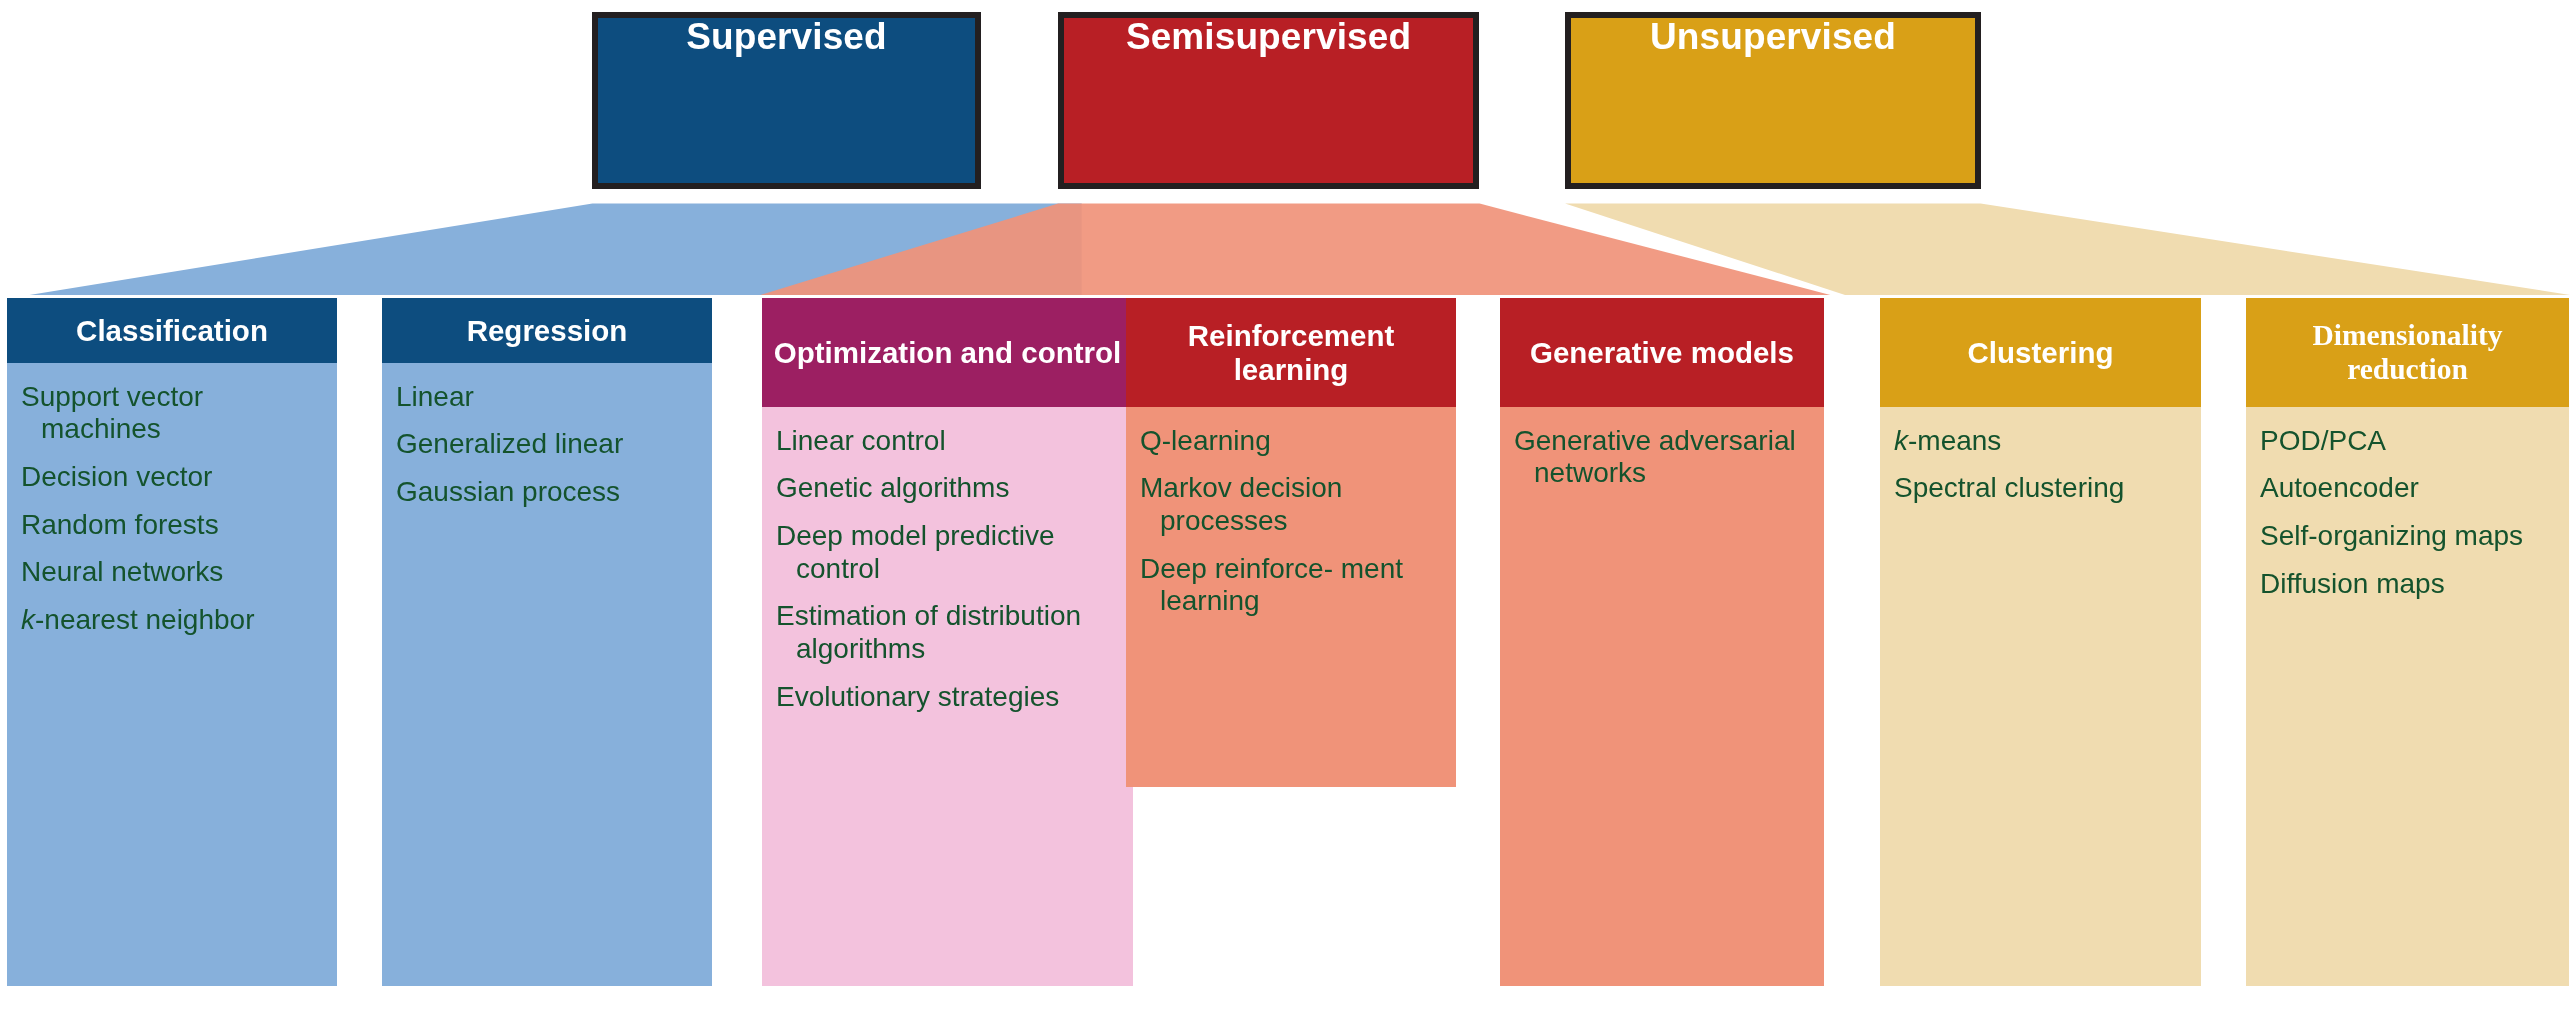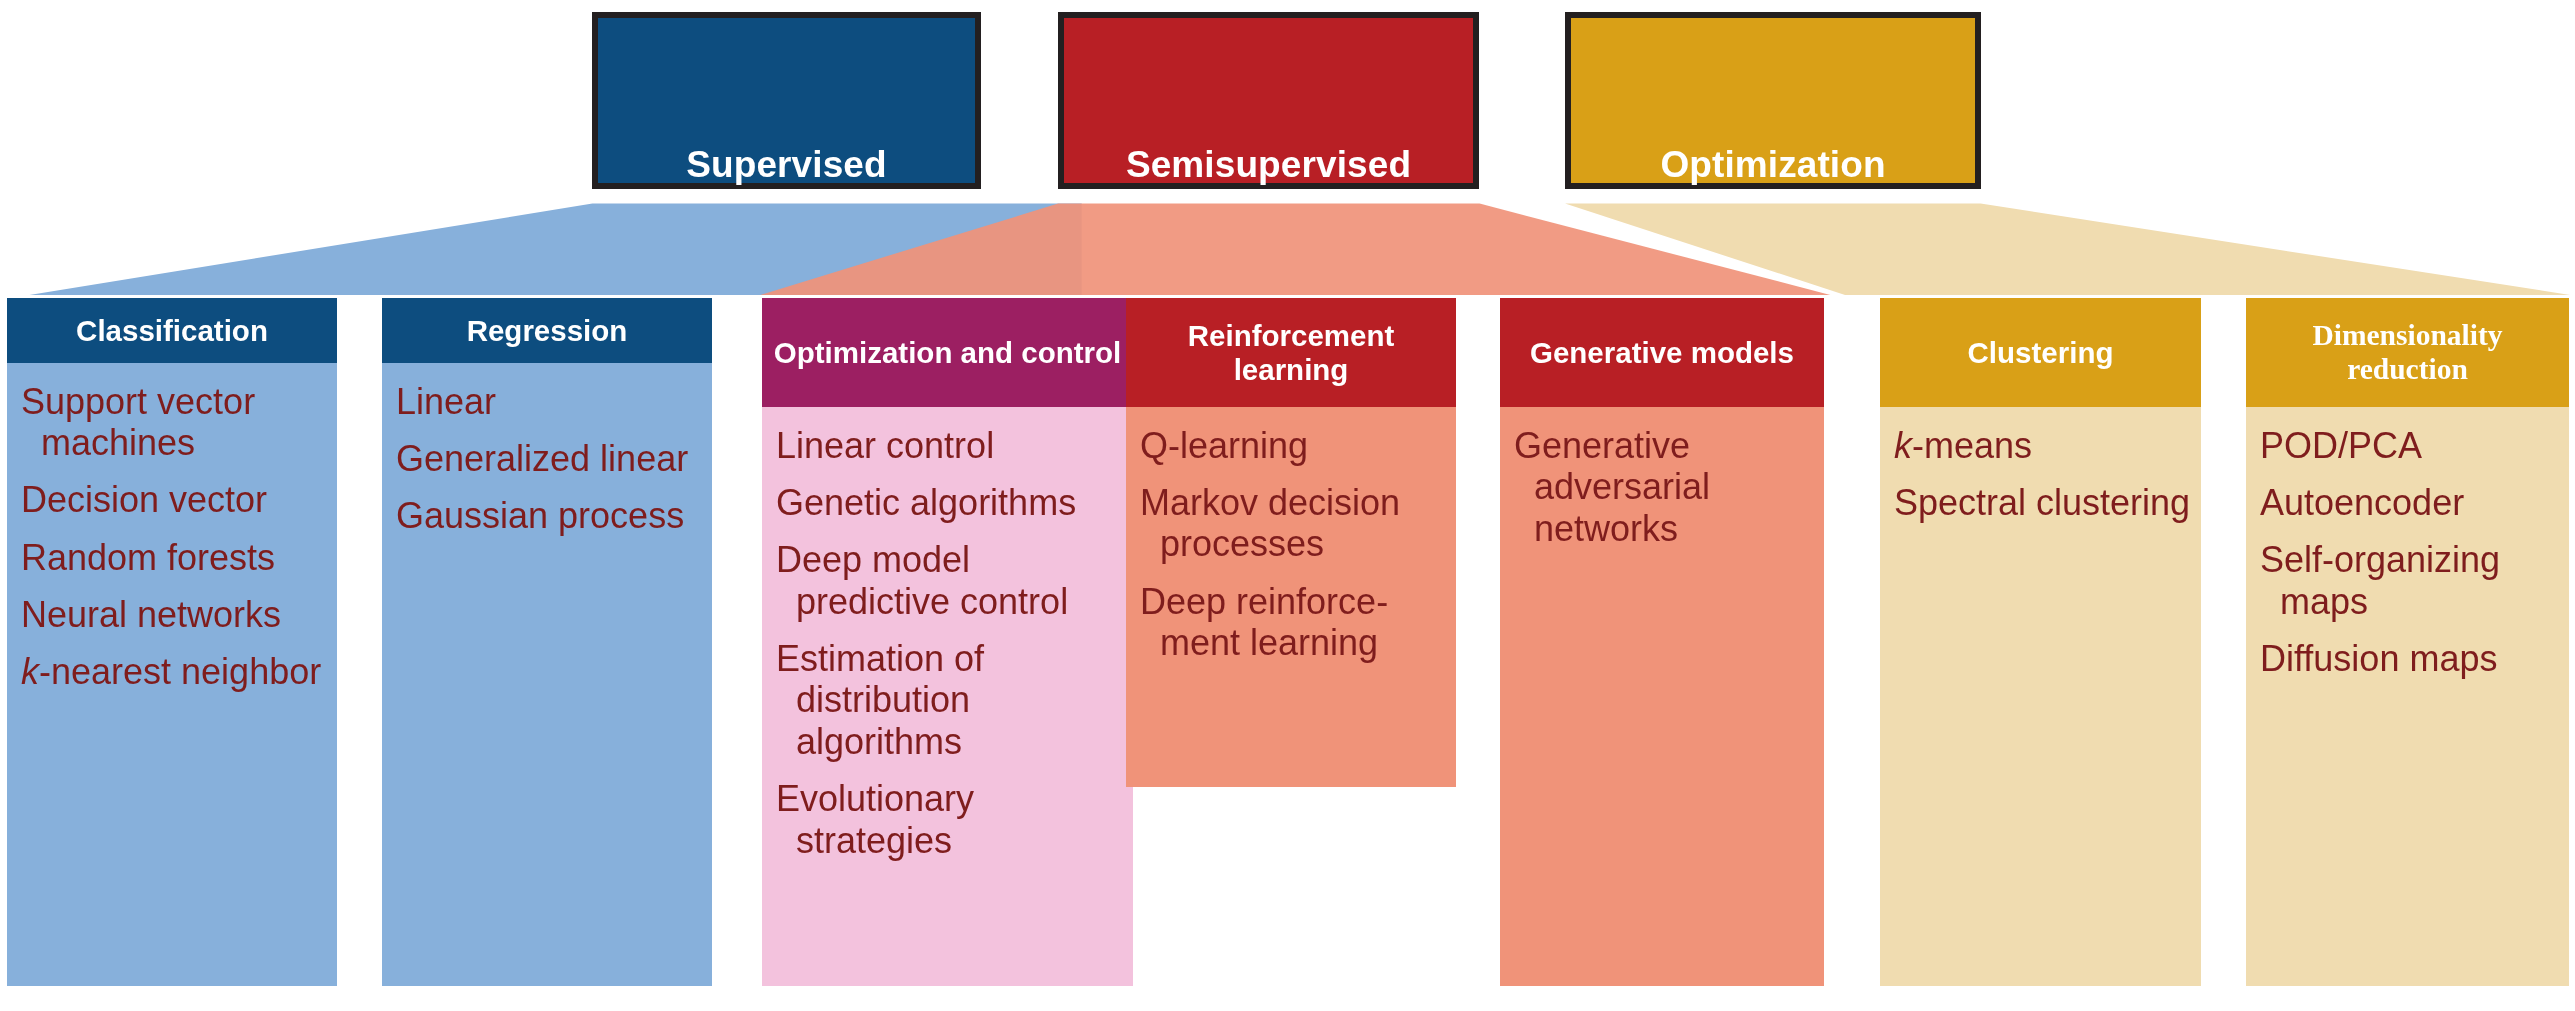--- a/index.html
+++ b/index.html
@@ -18,21 +18,21 @@
     background: #ffffff;
     overflow: hidden;
   }
 
   
   .top-box {
     position: absolute;
     box-sizing: border-box;
     border: 6.5px solid #231f20;
     display: flex;
-    align-items: flex-end;
+    align-items: flex-start;
     justify-content: center;
     z-index: 40;
   }
   .top-box-label {
     color: #ffffff;
     font-weight: bold;
     font-size: 37px;
     letter-spacing: 0.1px;
     line-height: 1;
     white-space: nowrap;
@@ -72,22 +72,22 @@
     font-weight: bold;
     font-size: 29.5px;
     line-height: 1.12;
   }
   .col-body {
     flex: 1 1 auto;
     box-sizing: border-box;
     padding: 17.7px 10.6px 5.9px 14px;
   }
   .item {
-    color: #7f1d1d;
-    font-size: 36px;
+    color: #14532d;
+    font-size: 28px;
     line-height: 1.16;
     margin-bottom: 15.3px;
     padding-left: 20px;
     text-indent: -20px;
   }
   .item:last-child { margin-bottom: 0; }
   .item i { font-style: italic; }
 </style>
 </head>
 <body>
@@ -104,21 +104,21 @@
     <polygon id="fan-1" fill="#f09379" opacity="0.92" points="1795,345 2510,345 3105,500 1290,500"></polygon>
   </svg>
 
   <div class="top-box" id="topbox-0" style="left: 592px; top: 11.8px; width: 389px; height: 177px; background: rgb(13, 77, 127);">
     <span class="top-box-label">Supervised</span>
   </div>
   <div class="top-box" id="topbox-1" style="left: 1058px; top: 11.8px; width: 421px; height: 177px; background: rgb(184, 31, 37);">
     <span class="top-box-label">Semisupervised</span>
   </div>
   <div class="top-box" id="topbox-2" style="left: 1565px; top: 11.8px; width: 416px; height: 177px; background: rgb(217, 160, 23);">
-    <span class="top-box-label">Optimization</span>
+    <span class="top-box-label">Unsupervised</span>
   </div>
 
   <div id="columns-host">
       <div class="col" style="left: 7px; top: 298px; width: 330px; height: 688px;">
         <div class="col-head" style="background: rgb(13, 77, 127); height: 65px; min-height: 65px;">
           <span class="col-head-label">Classification</span>
         </div>
         <div class="col-body" style="background: rgb(135, 176, 219);">
           <div class="item">Support vector machines</div>
           <div class="item">Decision vector</div>

